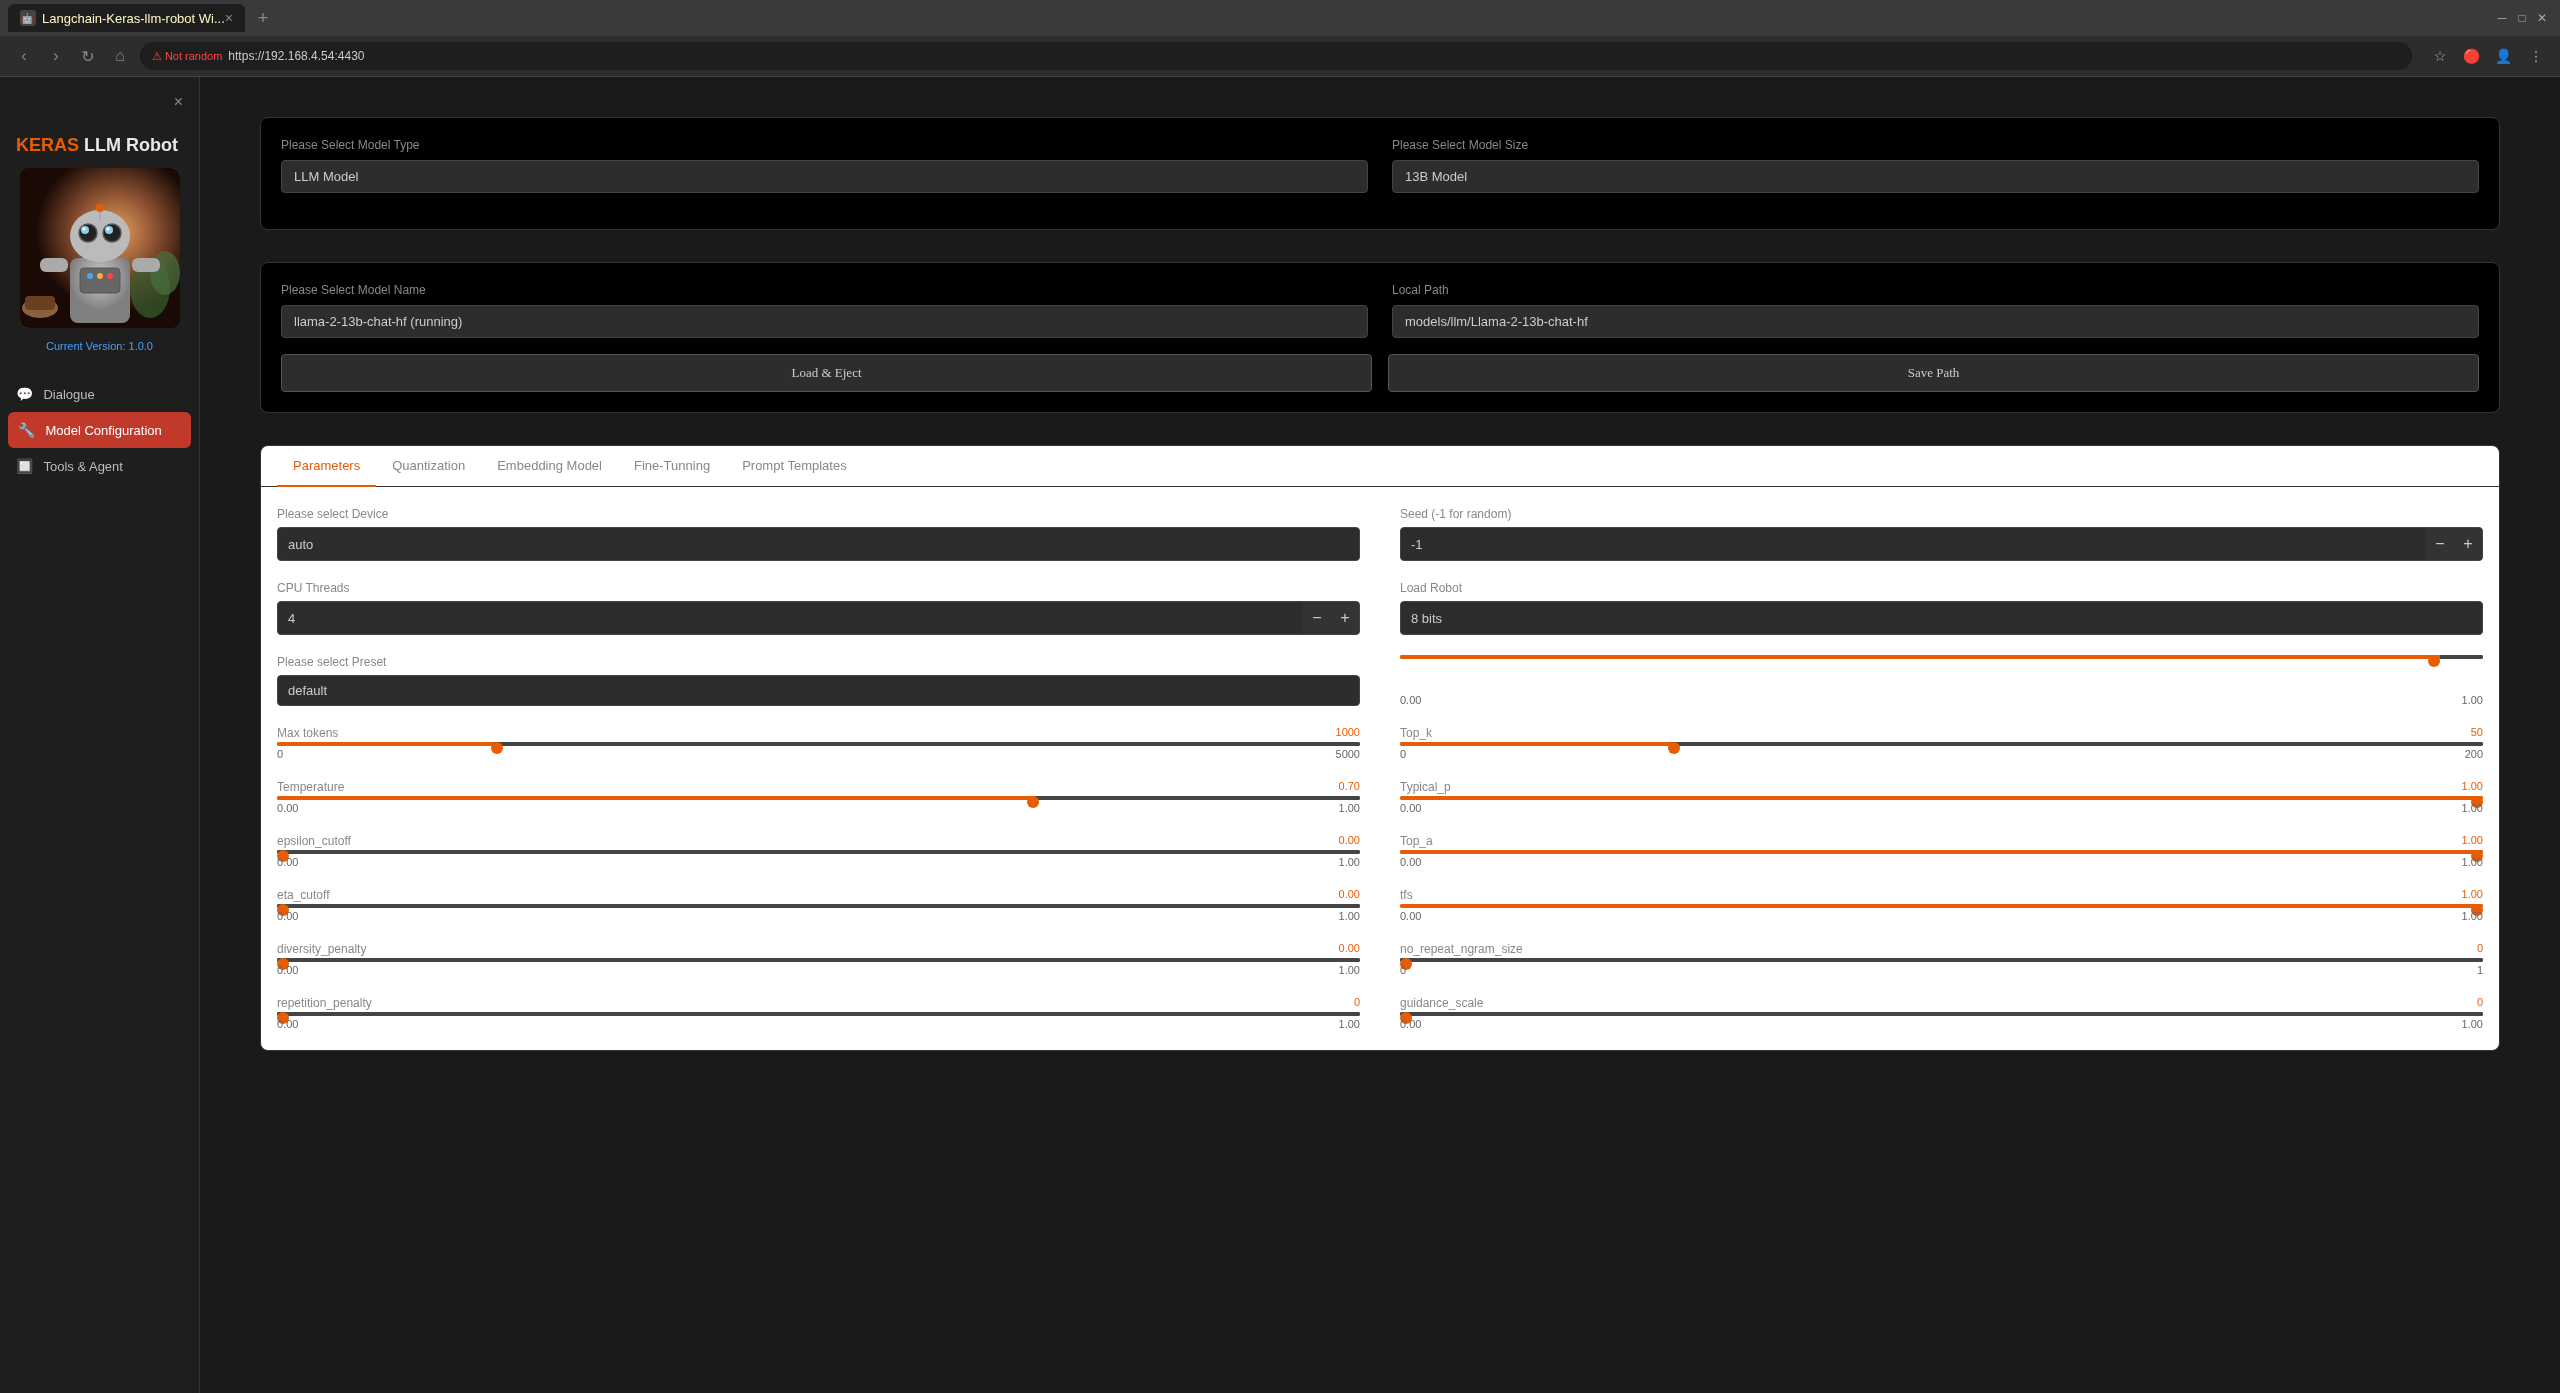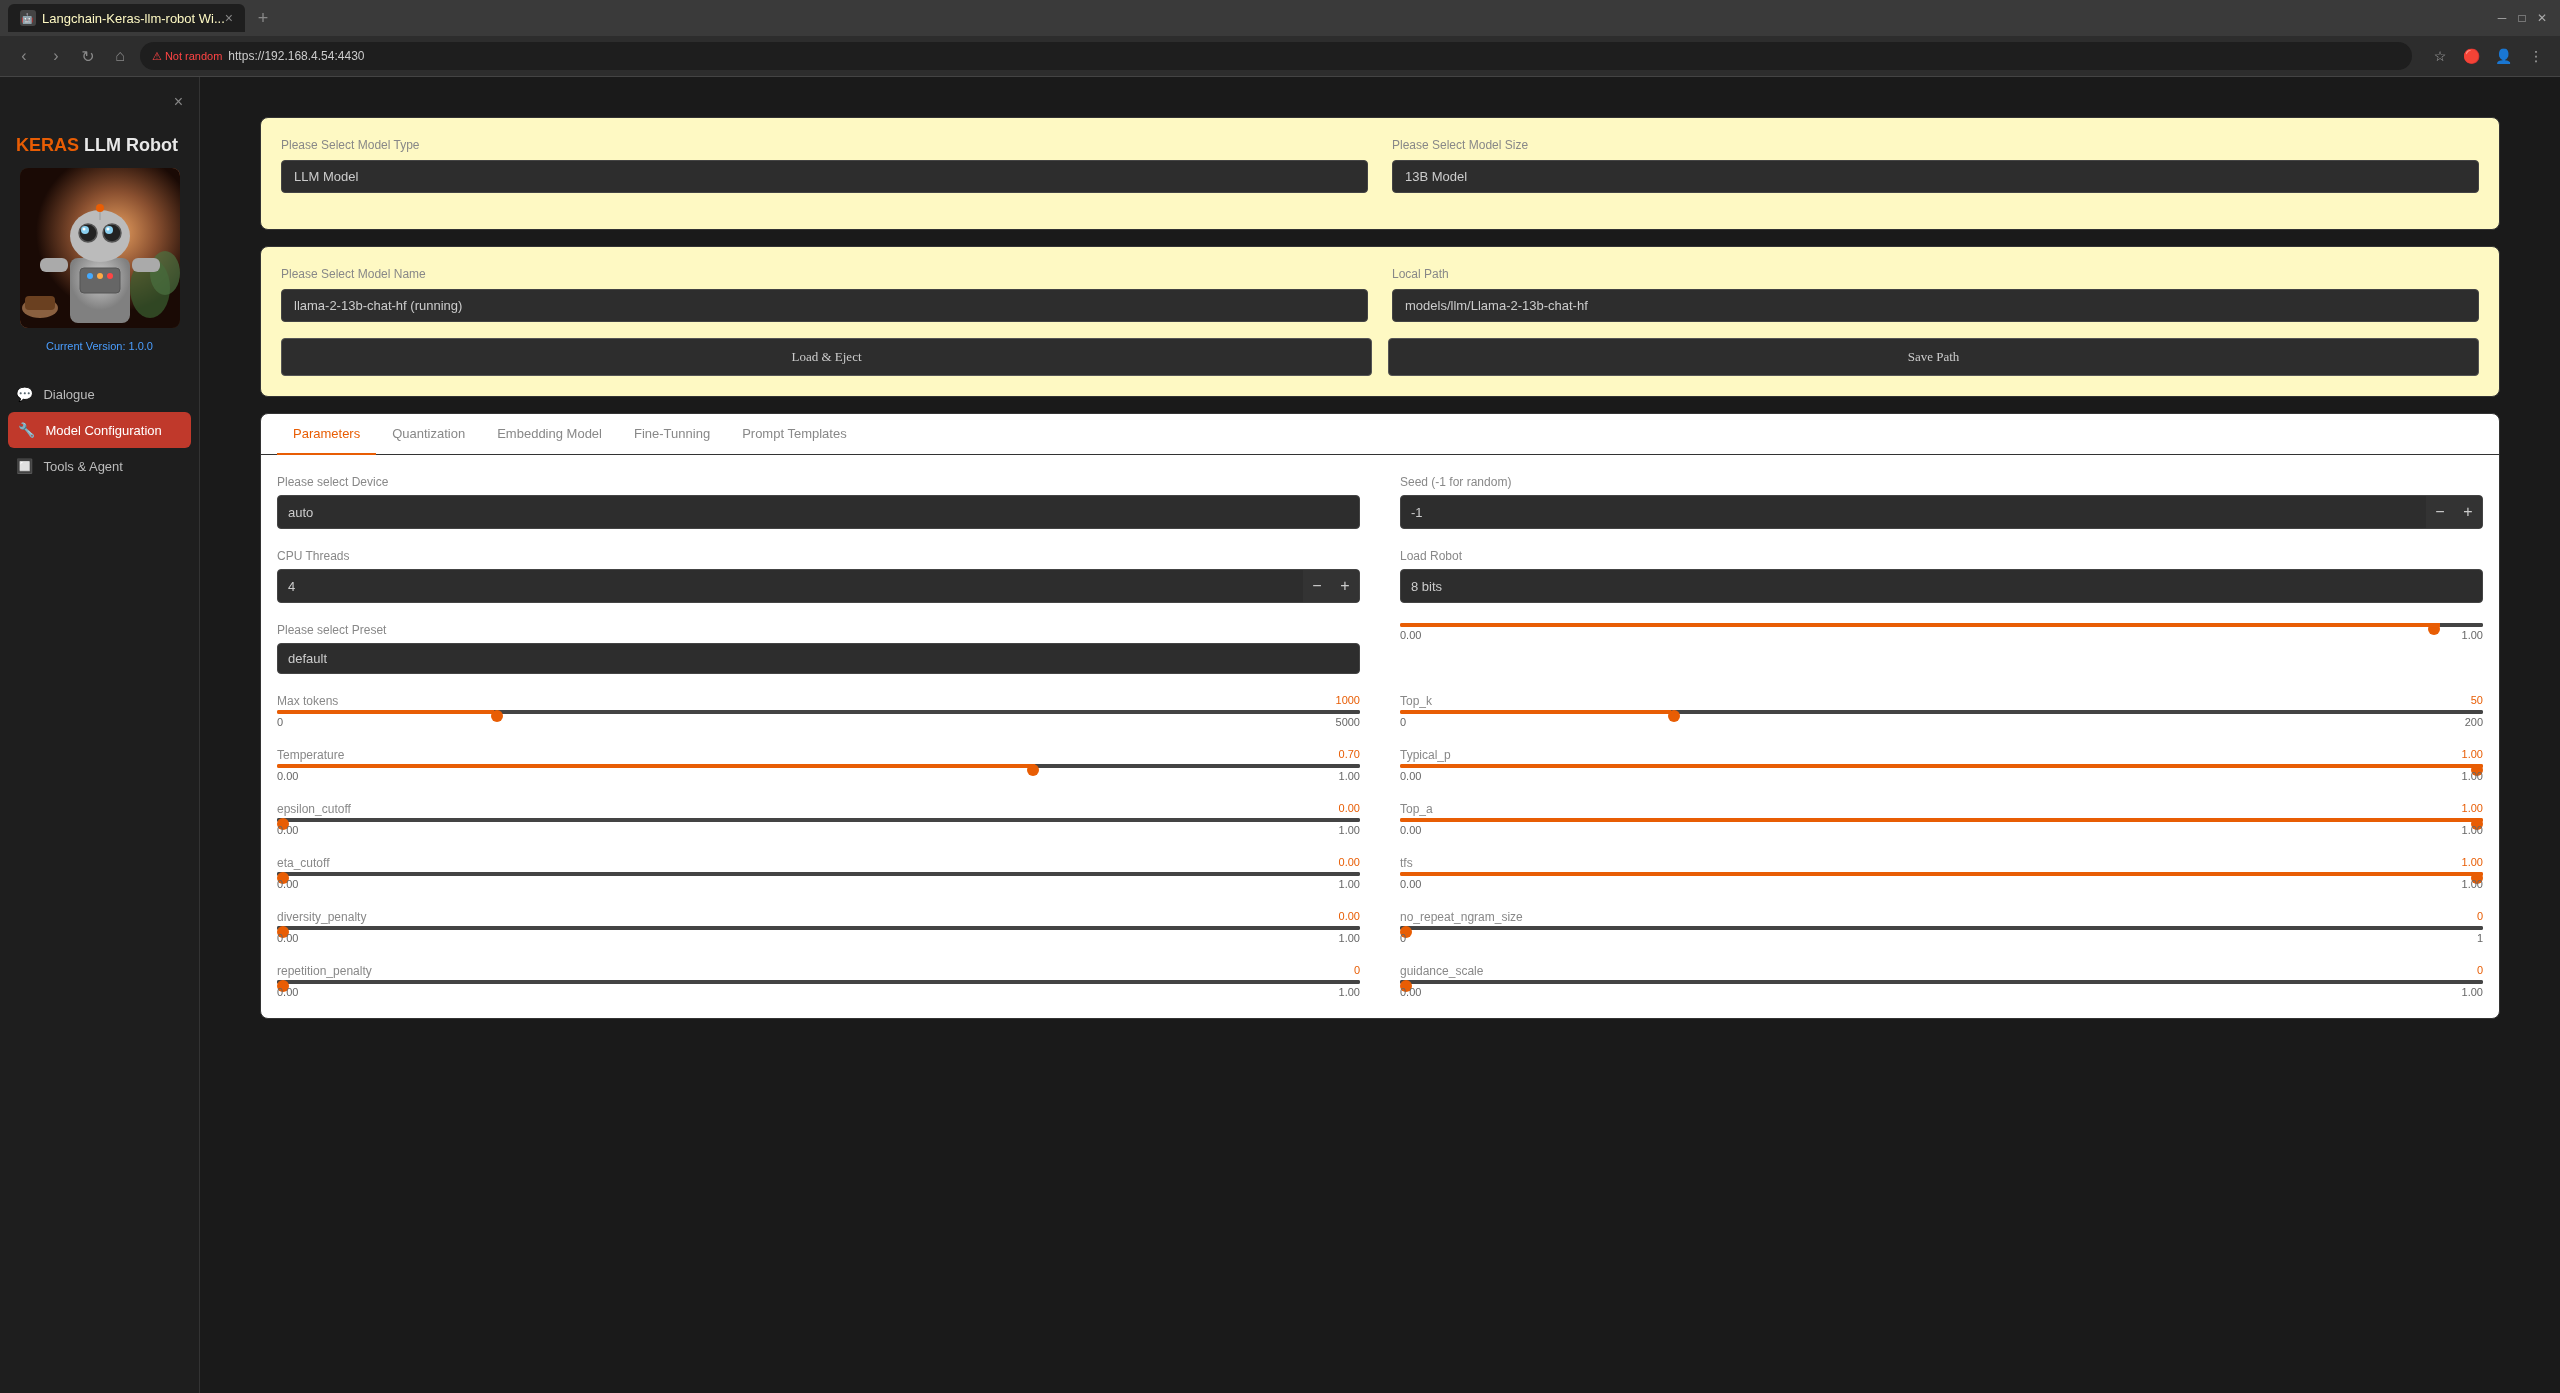--- a/index.html
+++ b/index.html
@@ -177,25 +177,25 @@
     
     .main-content {
       flex: 1;
       overflow-y: auto;
       padding: 40px 60px;
       background: #1a1a1a;
     }
 
     
     .config-section {
-      background: #fef9c3;
+      background: #000000;
       border: 1px solid #333;
       border-radius: 8px;
       padding: 20px;
-      margin-bottom: 16px;
+      margin-bottom: 32px;
     }
     .form-row {
       display: flex;
       gap: 24px;
       margin-bottom: 16px;
     }
     .form-group {
       flex: 1;
     }
     .form-label {
@@ -275,20 +275,21 @@
     
     .param-grid {
       display: grid;
       grid-template-columns: 1fr 1fr;
       gap: 20px 40px;
     }
     .param-group {
       display: flex;
       flex-direction: column;
       gap: 6px;
+      justify-content: space-between;
     }
     .param-label {
       font-size: 12px;
       color: #888;
     }
     .param-select {
       flex: 1;
       background: #2d2d2d;
       border: 1px solid #444;
       border-radius: 4px;

